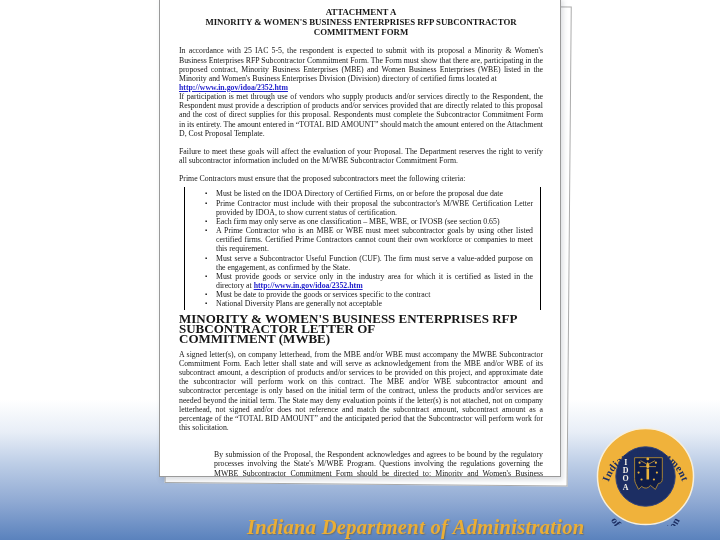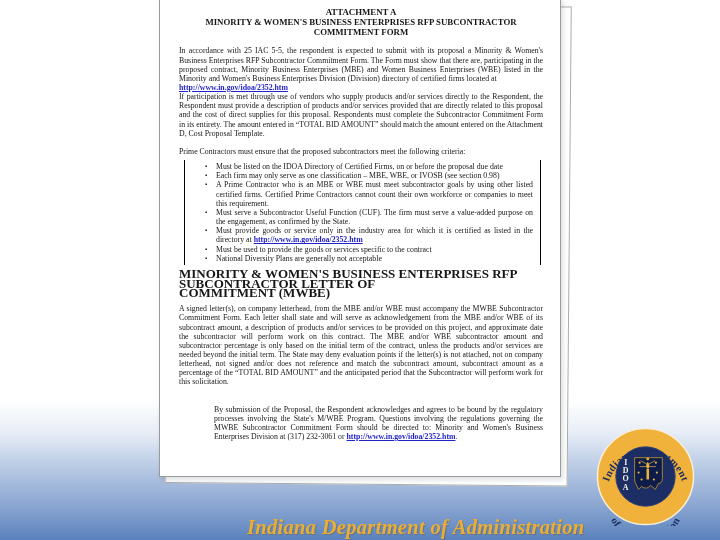--- a/index.html
+++ b/index.html
@@ -60,31 +60,33 @@
       <div class="doc-title">
         <div>ATTACHMENT A</div>
         <div>MINORITY &amp; WOMEN'S BUSINESS ENTERPRISES RFP SUBCONTRACTOR</div>
         <div>COMMITMENT FORM</div>
       </div>
 
       <p class="para mt"><span>In accordance with 25 IAC 5-5, the respondent is expected to submit with its proposal a Minority &amp; Women's Business Enterprises RFP Subcontractor Commitment Form. The Form must show that there are, participating in the proposed contract, Minority Business Enterprises (MBE) and Women Business Enterprises (WBE) listed in the Minority and Women's Business Enterprises Division (Division) directory of certified firms located at</span></p>
       <p class="para link-line"><a class="lnk" href="#">http://www.in.gov/idoa/2352.htm</a></p>
       <p class="para"><span>If participation is met through use of vendors who supply products and/or services directly to the Respondent, the Respondent must provide a description of products and/or services provided that are directly related to this proposal and the cost of direct supplies for this proposal.  Respondents must complete the Subcontractor Commitment Form in its entirety.  The amount entered in </span><span class="b">“TOTAL BID AMOUNT”</span><span> should match the amount entered on the Attachment D, Cost Proposal Template.</span></p>
 
+      <p class="para mt"><span>Failure to meet these goals will affect the evaluation of your Proposal. The Department reserves the right to verify all subcontractor information included on the M/WBE Subcontractor Commitment Form.</span></p>
 
       <p class="para mt"><span class="b">Prime Contractors must ensure that the proposed subcontractors meet the following criteria:</span></p>
 
       <div class="crit-box">
         <ul>
             <li><span>Must be listed on the IDOA Directory of Certified Firms, on or before the proposal due date</span></li>
-            <li><span>Each firm may only serve as one classification – MBE, WBE, or IVOSB (see section 0.98)</span></li>
+            <li><span>Prime Contractor must include with their proposal the subcontractor's M/WBE Certification Letter provided by IDOA, to show current status of certification.</span></li>
+            <li><span>Each firm may only serve as one classification – MBE, WBE, or IVOSB (see section 0.65)</span></li>
             <li><span>A Prime Contractor who is an MBE or WBE must meet subcontractor goals by using other listed certified firms.  Certified Prime Contractors cannot count their own workforce or companies to meet this requirement.</span></li>
             <li><span class="b">Must serve a Subcontractor Useful Function (CUF).  The firm must serve a value-added purpose on the engagement, as confirmed by the State.</span></li>
             <li><span>Must provide goods or service only in the industry area for which it is certified as listed in the directory at </span><a class="lnk" href="#">http://www.in.gov/idoa/2352.htm</a></li>
-            <li><span>Must be used to provide the goods or services specific to the contract</span></li>
+            <li><span>Must be date to provide the goods or services specific to the contract</span></li>
             <li><span>National Diversity Plans are generally not acceptable</span></li>
           </ul>
       </div>
 
       <div class="h2">
         <div>MINORITY &amp; WOMEN'S BUSINESS ENTERPRISES RFP SUBCONTRACTOR LETTER OF</div>
         <div>COMMITMENT (MWBE)</div>
       </div>
 
       <p class="para p-letter"><span>A signed letter(s), on company letterhead, from the MBE and/or WBE must accompany the MWBE Subcontractor Commitment Form. Each letter shall state and will serve as acknowledgement from the MBE and/or WBE of its subcontract amount, a description of products and/or services to be provided on this project, and approximate date the subcontractor will perform work on this contract. The MBE and/or WBE subcontractor amount and subcontractor percentage is only based on the initial term of the contract, unless the products and/or services are needed beyond the initial term. The State may deny evaluation points if the letter(s) is not attached, not on company letterhead, not signed and/or does not reference and match the subcontract amount, subcontract amount as a percentage of the </span><span class="b">“TOTAL BID AMOUNT”</span><span> and the anticipated period that the Subcontractor will perform work for this solicitation.</span></p>

